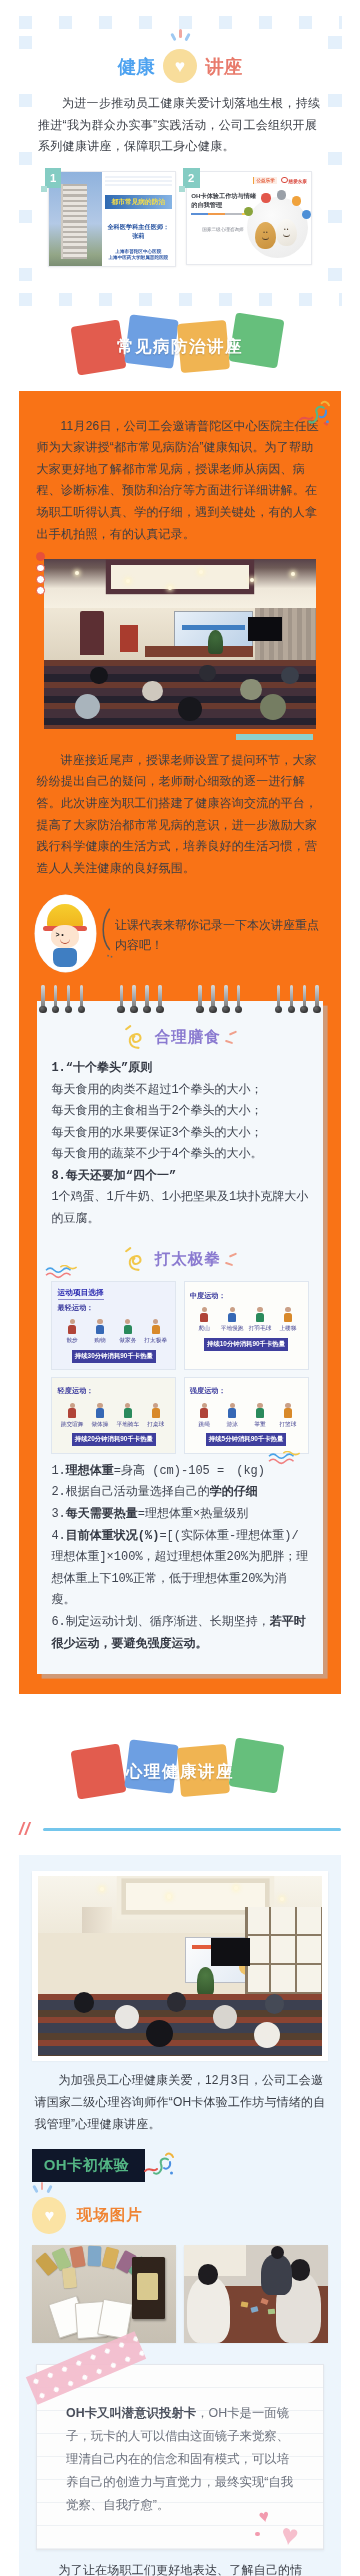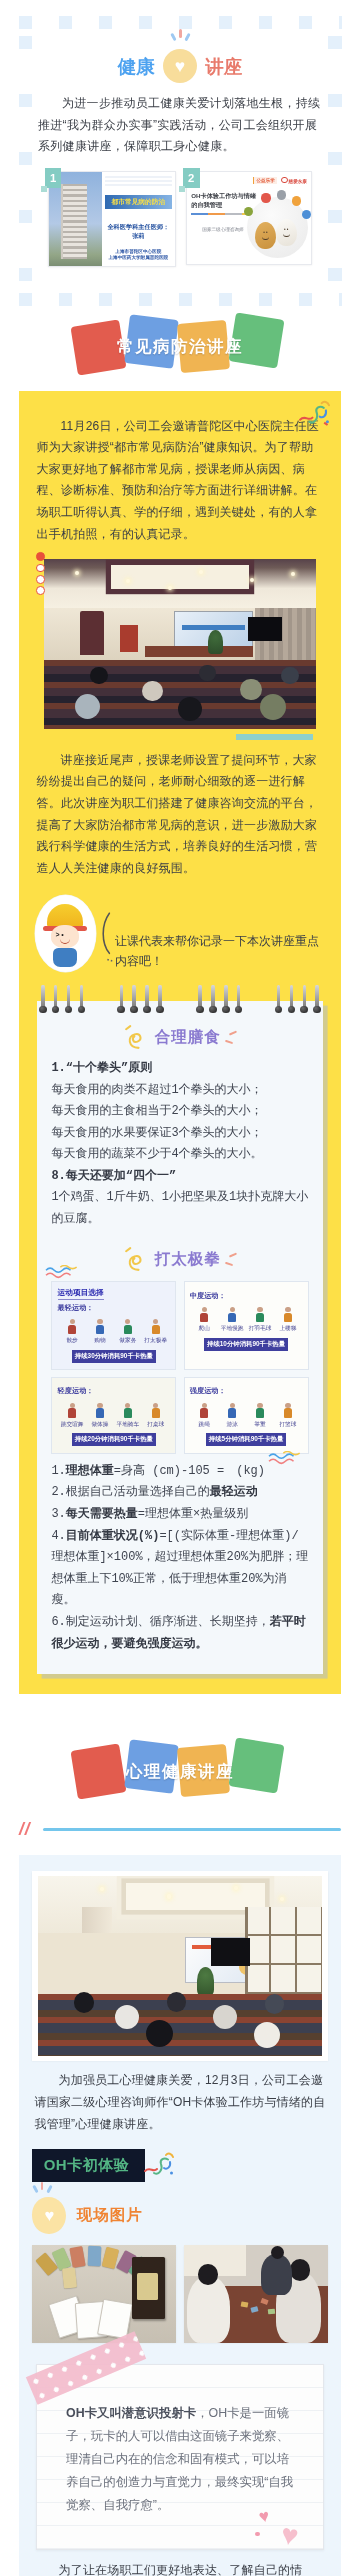--- a/index.html
+++ b/index.html
@@ -83,21 +83,21 @@
   .section-head.second{margin-top:47px;}
   .sq{position:absolute;width:49px;height:49px;border-radius:4.1px;}
   .sq-r{left:5.2px;top:6.2px;background:#e25c4e;transform:rotate(-9deg);}
   .sq-b{left:58px;top:1px;background:#6d9fe2;transform:rotate(7deg);}
   .sq-y{left:110px;top:5.2px;background:#f0b452;transform:rotate(-5deg);}
   .sq-g{left:163px;top:0;background:#66bf7c;transform:rotate(9deg);}
   .sh-text{position:absolute;left:0;right:0;top:19.6px;text-align:center;color:#fff;font-size:16.5px;
     font-weight:bold;letter-spacing:1.5px;text-shadow:0 1px 1.5px rgba(0,0,0,.18);z-index:2;}
 
   
-  .card1{margin:14.4px 19px 0;background:#fde047;padding:15.5px 15.5px 20.6px;position:relative;}
+  .card1{margin:14.4px 19px 0;background:#f97316;padding:15.5px 15.5px 20.6px;position:relative;}
   .conf-tr{position:absolute;top:8.2px;right:11.3px;width:33px;height:29px;}
   .para{font-size:12px;line-height:21.6px;color:#3a3e46;text-indent:2em;margin:9.3px 2.1px 0;letter-spacing:0.2px;}
   .photo-wrap{position:relative;width:272px;margin:13.4px auto 0;}
   .dots-deco{position:absolute;left:-8.2px;top:-6.2px;display:flex;flex-direction:column;gap:2.6px;z-index:3;}
   .dots-deco i{width:6.7px;height:6.7px;border-radius:50%;border:1.5px solid #e8503a;background:#fff;}
   .dots-deco i.f{background:#e8503a;}
   .teal-bar{display:block;margin:5.2px 3.1px 0 auto;width:77px;height:6.7px;background:#8fd0cb;}
 
   
   .scene{position:relative;overflow:hidden;width:100%;}
@@ -143,21 +143,21 @@
 
   
   .group-scene{height:98px;background:#d4cec5;}
   .g-window{position:absolute;top:0;left:0;width:62px;height:31px;background:#efeadf;}
   .g-table{position:absolute;bottom:0;left:15.5px;right:0;height:57px;background:#7a4433;transform:skewX(-14deg);transform-origin:bottom left;}
   .g-card{position:absolute;width:7.2px;height:5.2px;border-radius:0.5px;}
   .g-person{position:absolute;border-radius:46% 46% 30% 30%;}
   .g-head{position:absolute;border-radius:50%;background:#1e1c20;}
 
   
-  .mascot-row{display:flex;align-items:flex-end;margin:15.5px 0 0;position:relative;}
+  .mascot-row{display:flex;align-items:center;margin:15.5px 0 0;position:relative;}
   .mascot{width:61px;height:77px;border-radius:50%;background:#fff;position:relative;flex:none;box-shadow:0 0 0 0.5px #eef2f6;}
   .helmet{position:absolute;top:9.3px;left:12.4px;width:36px;height:23px;border-radius:26px 26px 4.1px 4.1px;background:linear-gradient(180deg,#f6ce2e,#f0b41e);}
   .helmet::after{content:"";position:absolute;bottom:-3.6px;left:-4.1px;width:44px;height:5.2px;border-radius:3.1px;background:#e25648;}
   .face{position:absolute;top:30px;left:16.5px;width:28px;height:23px;border-radius:46%;background:#fde4cf;}
   .face::before{content:"> •";position:absolute;top:6.2px;left:4.6px;font-size:6.7px;font-weight:bold;color:#222;}
   .face::after{content:"";position:absolute;bottom:3.6px;left:9.3px;width:9.3px;height:4.6px;border-bottom:1.5px solid #b5452e;border-radius:0 0 6.2px 6.2px;}
   .suit{position:absolute;top:53px;left:18.5px;width:24px;height:19.6px;border-radius:5.2px 5.2px 7.2px 7.2px;background:#3f7ec2;}
   .bracket{width:17.5px;height:62px;margin-top:7.2px;flex:none;}
   .speech{flex:1;font-size:12px;line-height:20.6px;color:#3a3e46;margin:4.1px 0 0 2.1px;}
 
@@ -517,21 +517,21 @@
                 <i class="person"></i>
                 <label>打篮球</label>
               </span>
           </div>
           <div class="ex-note">持续5分钟消耗90千卡热量</div>
         </div>
       </div>
 
       <div class="tips">
         <p class="nb-line"><span>1.</span><b>理想体重</b><span>=身高 (cm)-105 =　(kg)</span></p>
-        <p class="nb-line"><span>2.根据自己活动量选择自己的</span><b>最轻运动</b><span></span></p>
+        <p class="nb-line"><span>2.根据自己活动量选择自己的</span><b>学的仔细</b><span></span></p>
         <p class="nb-line"><span>3.</span><b>每天需要热量</b><span>=理想体重×热量级别</span></p>
         <p class="nb-line"><span>4.</span><b>目前体重状况(%)</b><span>=[(实际体重-理想体重)/理想体重]×100%，超过理想体重20%为肥胖；理想体重上下10%正常，低于理想体重20%为消瘦。</span></p>
         <p class="nb-line"><span>6.制定运动计划、循序渐进、长期坚持，</span><b>若平时很少运动，要避免强度运动。</b><span></span></p>
       </div>
     </div>
   </section>
 
   <div class="section-head second">
     <i class="sq sq-r"></i>
     <i class="sq sq-b"></i>

